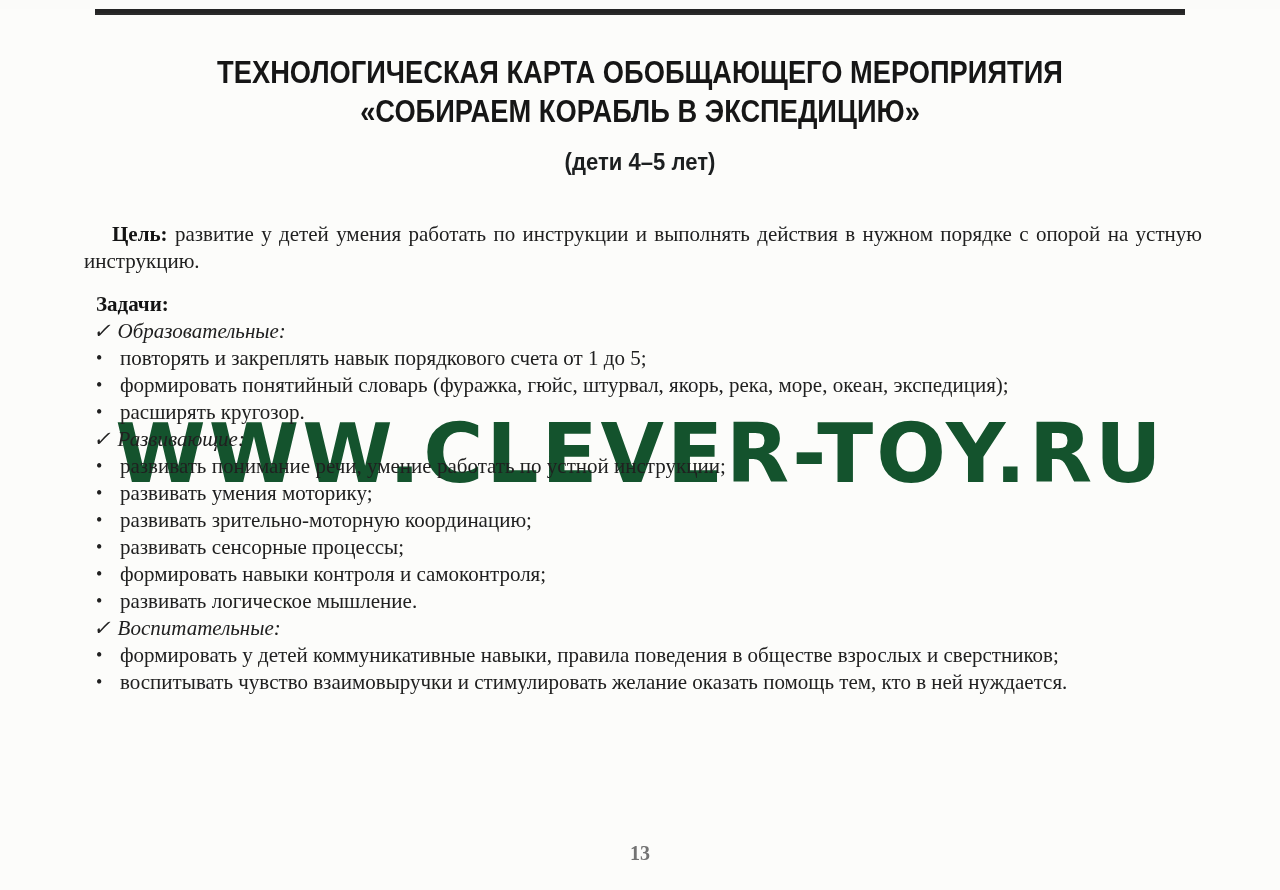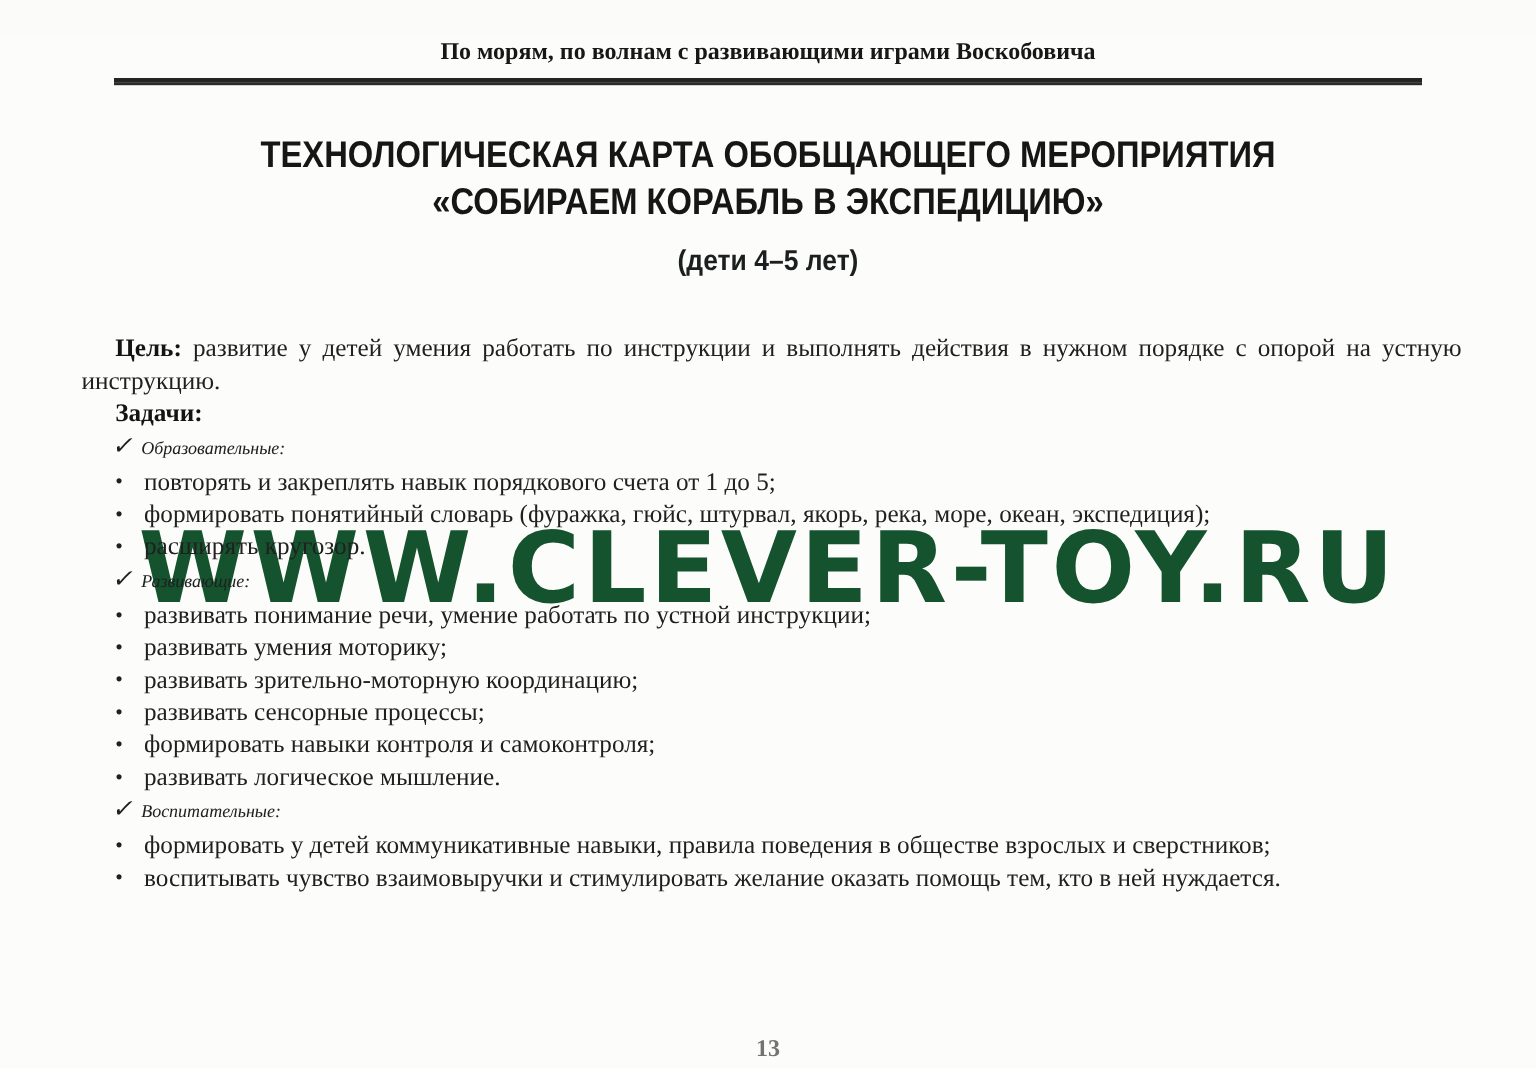--- a/index.html
+++ b/index.html
@@ -83,26 +83,26 @@
     transform: scaleX(0.92);
     transform-origin: 50% 50%;
   }
 
   
   .body-text {
     margin: 44px 62px 0 68px;
     font-size: 21px;
     line-height: 27px;
   }
-  .para { margin: 0; text-align: justify; text-indent: 28px; }
+  .para { margin: 16px; text-align: justify; text-indent: 28px; }
   .para b { color: #141414; }
   .tasks-label { margin: 0 0 0 28px; font-weight: bold; color: #141414; }
   .check-line { margin-left: 25px; }
   .check { font-style: italic; margin-right: 7px; font-size: 21px; }
-  .sec-title { font-style: italic; font-size: 15px; }
+  .sec-title { font-style: italic; font-size: 21px; }
   .bullet-line { display: flex; }
   .bullet {
     width: 24px; flex: 0 0 24px;
     margin-left: 28px;
     font-size: 18px;
     text-align: left;
   }
   .bullet-text { flex: 1 1 auto; }
 
   .page-number {
@@ -113,21 +113,20 @@
     font-size: 20px;
     color: #737373;
     z-index: 1;
   }
 </style>
 </head>
 <body>
 
 <div class="page">
 
-  <div class="running-title">По морям, по волнам с развивающими играми Воскобовича</div>
   <div class="double-rule"></div>
 
   <div class="watermark">WWW.CLEVER-TOY.RU</div>
 
   <div class="content">
 
     <h1 class="doc-title"><span>ТЕХНОЛОГИЧЕСКАЯ КАРТА ОБОБЩАЮЩЕГО МЕРОПРИЯТИЯ</span><br><span>«СОБИРАЕМ КОРАБЛЬ В ЭКСПЕДИЦИЮ»</span></h1>
 
     <div class="doc-subtitle">(дети 4–5 лет)</div>
 

